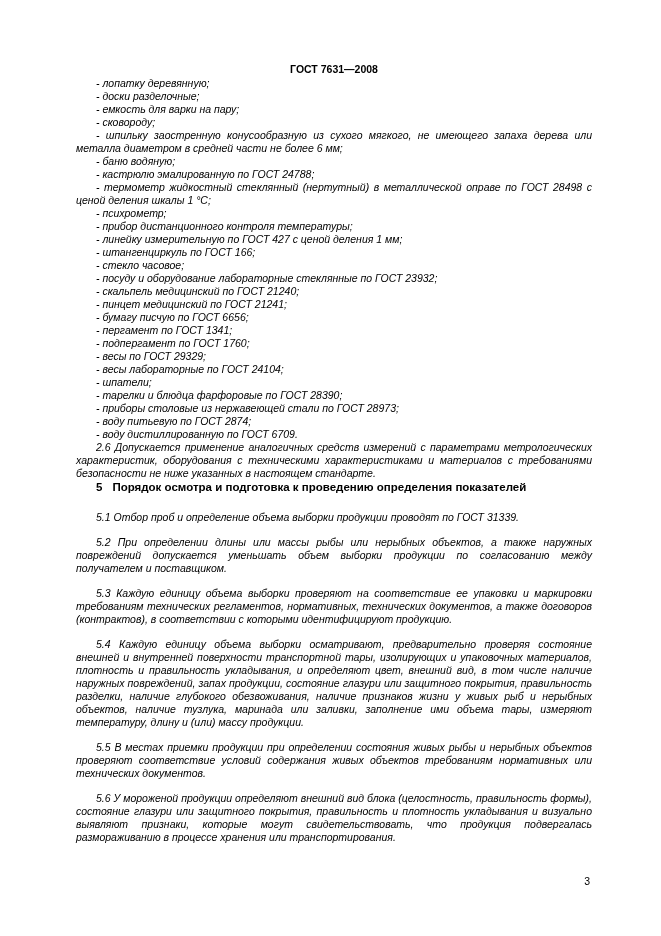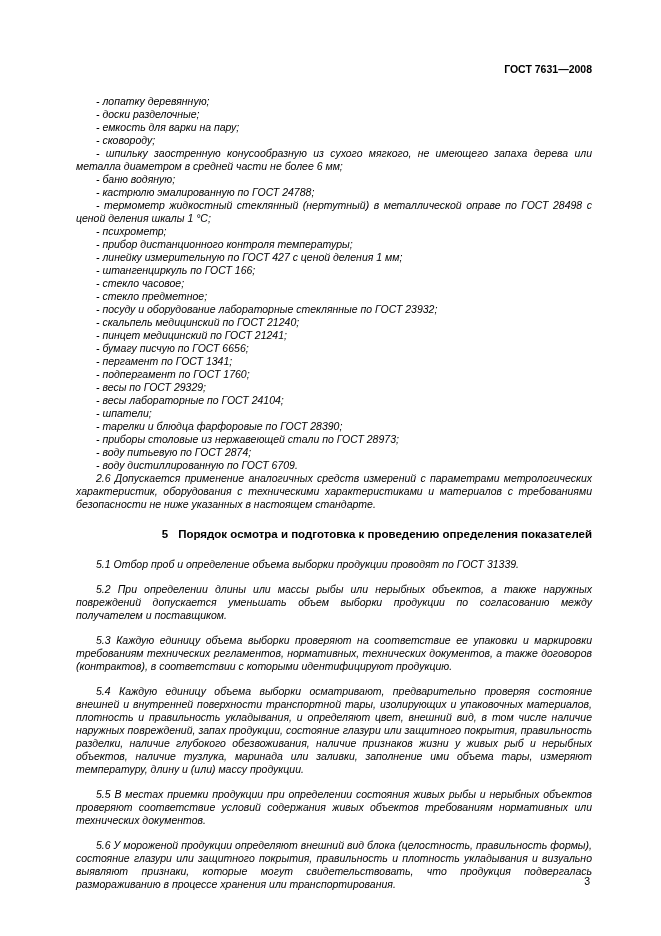--- a/index.html
+++ b/index.html
@@ -14,37 +14,36 @@
     width: 661px;
     height: 936px;
     background: #ffffff;
     padding: 63px 69px 0 76px;
     overflow: hidden;
   }
   .doc-header {
     font-size: 10.5px;
     line-height: 13px;
     font-weight: bold;
-    text-align: right;
-    margin-bottom: 19px;
+    text-align: center;
+    margin-bottom: 1px;
   }
   .para {
     font-size: 10.5px;
     line-height: 13px;
     text-align: justify;
     text-indent: 20px;
     font-style: italic;
   }
   .section-heading {
     font-size: 11.5px;
     line-height: 14px;
     font-weight: bold;
     padding-left: 20px;
-    margin: 16px 0 17px 0;
-    text-align: right;
+    margin: 0 0 17px 0;
   }
   .section-heading .sec-num { margin-right: 10px; }
   .sec-paras .para { margin-top: 12px; }
   .page-number {
     position: absolute;
     right: 71px;
     bottom: 48px;
     font-size: 10.5px;
     line-height: 13px;
   }
@@ -63,21 +62,20 @@
       <p class="para">- сковороду;</p>
       <p class="para">- шпильку заостренную конусообразную из сухого мягкого, не имеющего запаха дерева или металла диаметром в средней части не более 6 мм;</p>
       <p class="para">- баню водяную;</p>
       <p class="para">- кастрюлю эмалированную по ГОСТ 24788;</p>
       <p class="para">- термометр жидкостный стеклянный (нертутный) в металлической оправе по ГОСТ 28498 с ценой деления шкалы 1 °С;</p>
       <p class="para">- психрометр;</p>
       <p class="para">- прибор дистанционного контроля температуры;</p>
       <p class="para">- линейку измерительную по ГОСТ 427 с ценой деления 1 мм;</p>
       <p class="para">- штангенциркуль по ГОСТ 166;</p>
       <p class="para">- стекло часовое;</p>
-      <p class="para">- стекло предметное;</p>
       <p class="para">- посуду и оборудование лабораторные стеклянные по ГОСТ 23932;</p>
       <p class="para">- скальпель медицинский по ГОСТ 21240;</p>
       <p class="para">- пинцет медицинский по ГОСТ 21241;</p>
       <p class="para">- бумагу писчую по ГОСТ 6656;</p>
       <p class="para">- пергамент по ГОСТ 1341;</p>
       <p class="para">- подпергамент по ГОСТ 1760;</p>
       <p class="para">- весы по ГОСТ 29329;</p>
       <p class="para">- весы лабораторные по ГОСТ 24104;</p>
       <p class="para">- шпатели;</p>
       <p class="para">- тарелки и блюдца фарфоровые по ГОСТ 28390;</p>

